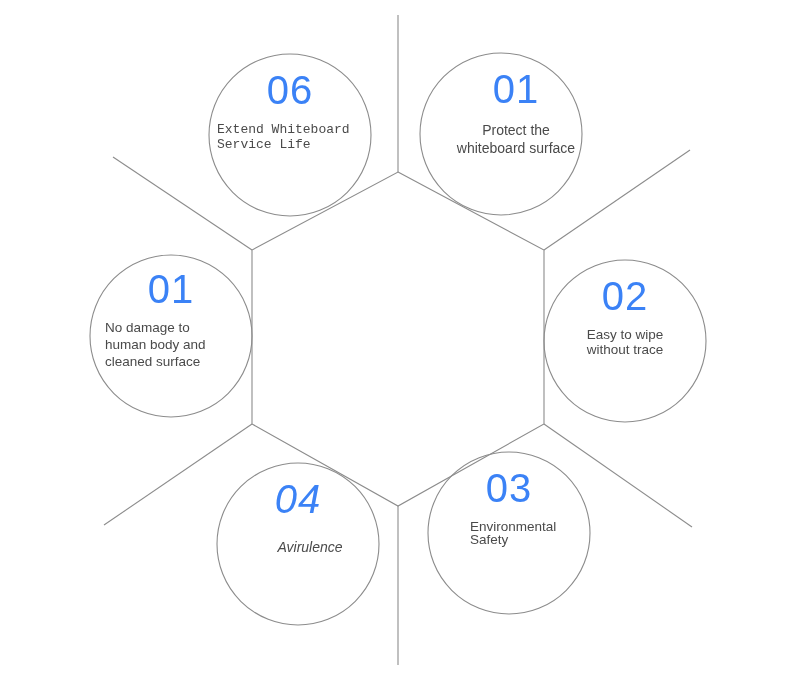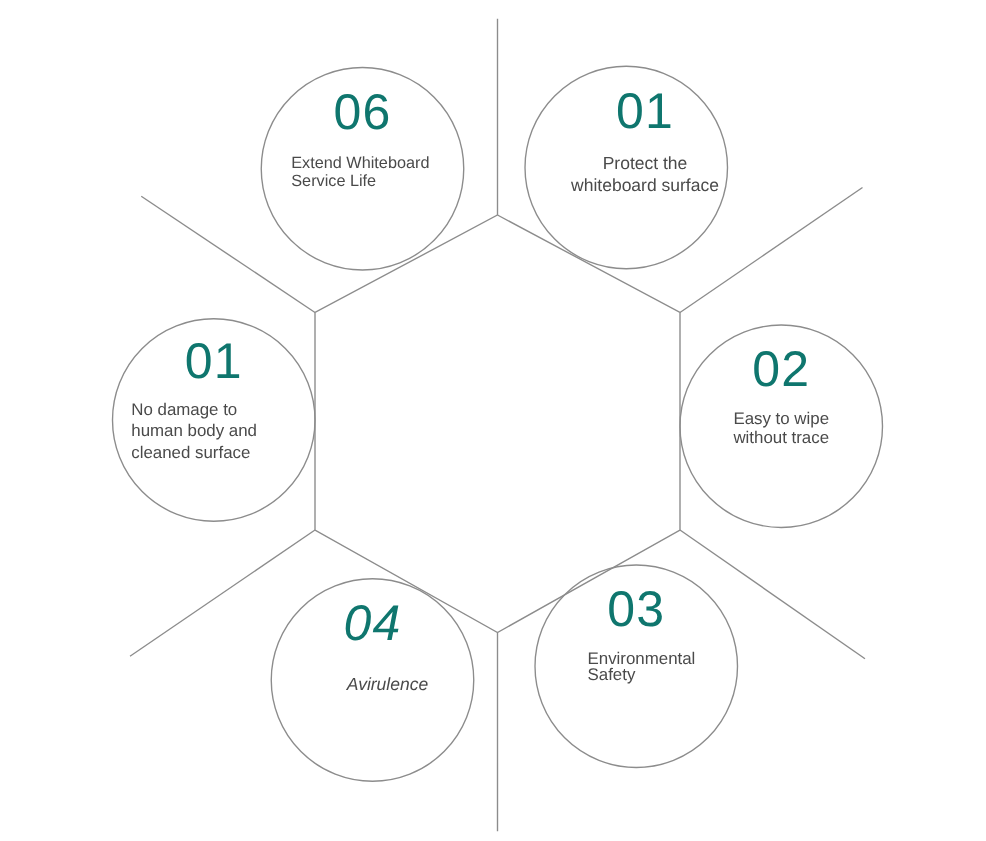--- a/index.html
+++ b/index.html
@@ -35,21 +35,21 @@
   }
   .node-number {
     position: absolute;
     left: 0;
     right: 0;
     text-align: center;
     font-size: 40px;
     line-height: 40px;
     font-weight: 400;
     letter-spacing: 1px;
-    color: #0f766e;
+    color: #3b82f6;
   }
   .node-text {
     position: absolute;
     left: 0;
     right: 0;
     text-align: center;
     font-size: 13.5px;
     line-height: 16px;
     color: #4a4a4a;
     white-space: pre-line;
@@ -73,21 +73,21 @@
   #node-03 .node-number { top: 16px; }
   #node-03 .node-text   { top: 68px; font-size: 13.5px; line-height: 13px; text-align: left; padding-left: 42px; }
 
   #node-04 .node-number { top: 16px; }
   #node-04 .node-text   { top: 76px; font-size: 14px; line-height: 17px; padding-left: 24px; }
 
   #node-05 .node-number { top: 14px; }
   #node-05 .node-text   { top: 64px; font-size: 13.5px; line-height: 17px; text-align: left; padding-left: 15px; }
 
   #node-06 .node-number { top: 16px; }
-  #node-06 .node-text   { top: 68px; font-size: 13px; line-height: 15px; text-align: left; padding-left: 24px; }
+  #node-06 .node-text   { top: 68px; font-size: 13px; line-height: 15px; text-align: left; padding-left: 8px; font-family: Liberation Mono, monospace; }
 </style>
 </head>
 <body>
 
 <div id="stage">
 
   <svg id="diagram-svg" viewBox="0 0 789 673" xmlns="http://www.w3.org/2000/svg">
 
     <polygon points="398,172 544,250 544,424 398,506 252,424 252,250" fill="none" stroke="#8c8c8c" stroke-width="1.1"></polygon>
 

